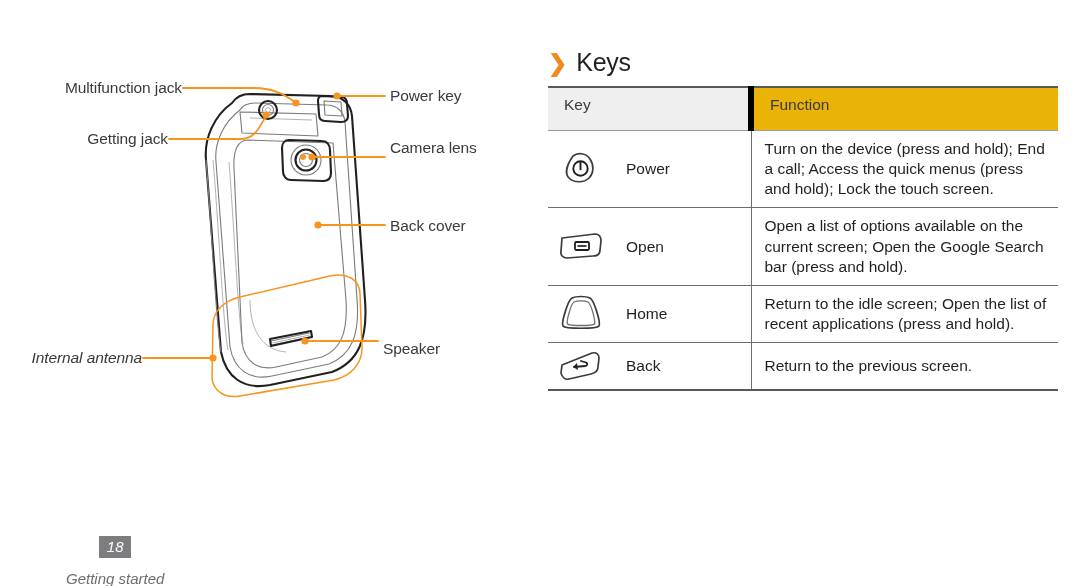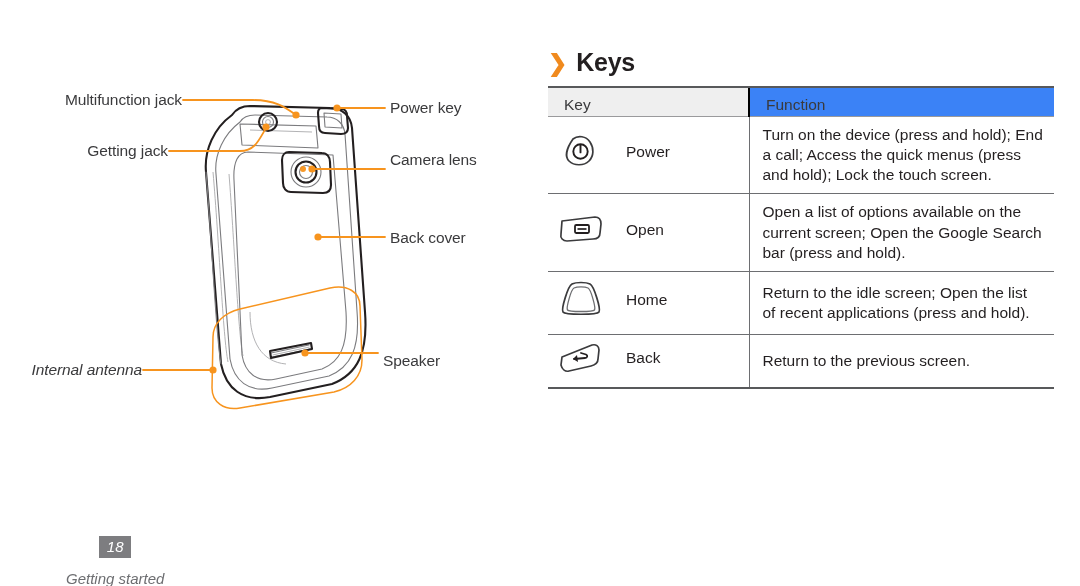--- a/index.html
+++ b/index.html
@@ -13,21 +13,21 @@
     font-family: "Liberation Sans", sans-serif;
     color: #231f20;
     overflow: hidden;
     position: relative;
   }
 
   
   #diagram-panel {
     position: absolute;
     left: 0;
-    top: 12px;
+    top: 0;
     width: 520px;
     height: 520px;
   }
   #device-svg {
     position: absolute;
     left: 0;
     top: 0;
   }
   .callout-label {
     position: absolute;
@@ -55,60 +55,60 @@
     gap: 9px;
   }
   #keys-heading .chev {
     color: #f08a1e;
     font-size: 23px;
     font-weight: bold;
     line-height: 1;
   }
   #keys-heading .htxt {
     font-size: 25px;
-    font-weight: bold;
+    font-weight: normal;
     color: #231f20;
     letter-spacing: -0.3px;
   }
 
   table.keys-table {
     position: absolute;
     left: 0;
     top: 86px;
     width: 472px;
     border-collapse: collapse;
     table-layout: fixed;
   }
   table.keys-table thead th {
     font-weight: normal;
     font-size: 15.5px;
     color: #3a3a3c;
     text-align: left;
-    padding: 5px 0 0 16px;
+    padding: 5px 0 14px 16px;
     border-top: 2px solid #58595b;
     border-bottom: 1px solid #9a9a9c;
     height: 23px;
     vertical-align: middle;
   }
   th.col-key   { background: #efefef; width: 184px; }
-  th.col-func  { background: #3b82f6; width: 288px; border-left: 2px solid #000000; }
+  th.col-func  { background: #eab308; width: 288px; border-left: 6px solid #000000; }
 
   table.keys-table td {
     border-bottom: 1px solid #6d6e71;
     vertical-align: middle;
     font-size: 15.5px;
     color: #231f20;
     line-height: 1.30;
     margin-left: 40px;
   }
   table.keys-table tr:last-child td {
     border-bottom: 2px solid #58595b;
   }
   td.cell-key {
-    padding: 7px 6px 13px 0;
+    padding: 7px 6px 7px 0;
   }
   td.cell-key .kwrap {
     display: flex;
     align-items: center;
     gap: 12px;
   }
   td.cell-key .kicon {
     width: 66px;
     min-width: 66px;
     display: flex;

